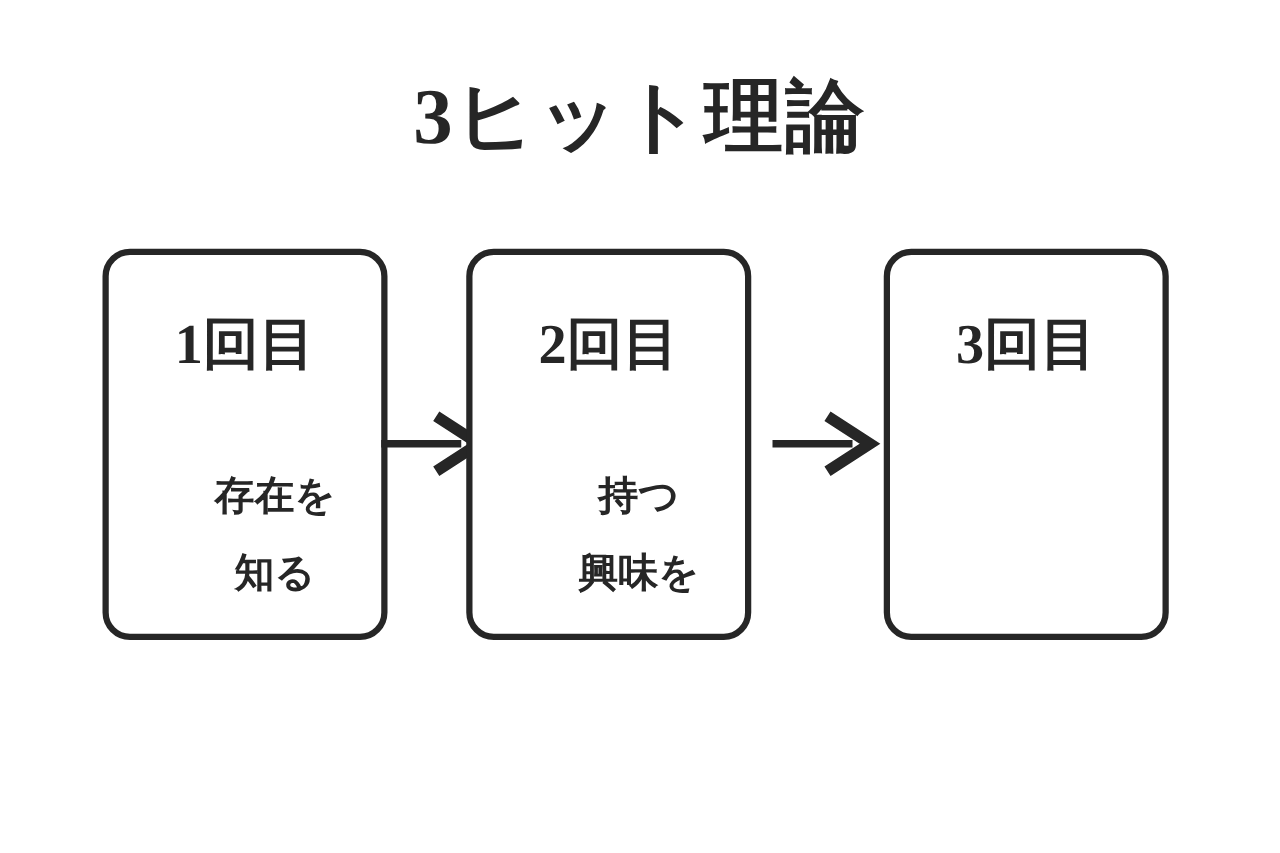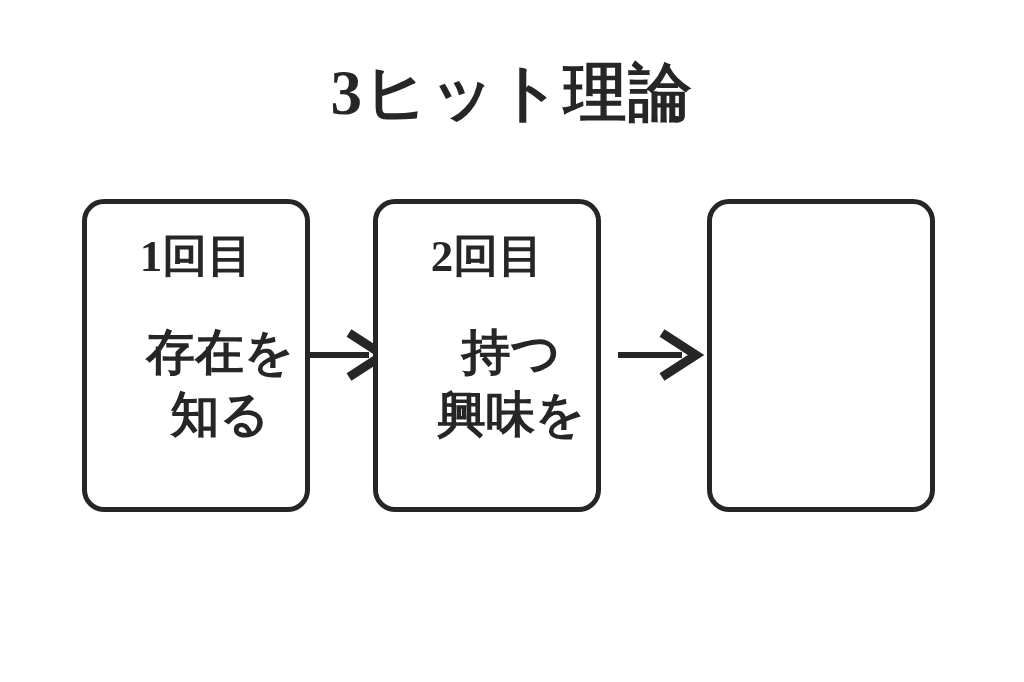--- a/index.html
+++ b/index.html
@@ -29,28 +29,28 @@
     width:228px; height:313px;
     border:5px solid var(--ink);
     border-radius:22px;
     background:var(--bg);
     text-align:center;
   }
   .step-card.pos-1 { left:82px; }
   .step-card.pos-2 { left:373px; }
   .step-card.pos-3 { left:707px; }
   .step-label {
-    margin-top:28px;
+    margin-top:47px;
     font-size:45px;
     font-weight:800;
     line-height:1.1;
   }
   .step-text {
-    margin-top:40px;
-    font-size:49px;
+    margin-top:64px;
+    font-size:32px;
     font-weight:800;
     line-height:62px;
     padding-left:48px;
   }
   .flow-arrow {
     position:absolute;
     top:326px;
     width:92px; height:58px;
   }
   .flow-arrow.pos-1 { left:303px; }
@@ -89,17 +89,18 @@
   </div>
 
   <div class="flow-arrow pos-2">
     <svg viewBox="0 0 92 58" aria-hidden="true">
       <path d="M2 29 H66" stroke-width="6"></path>
       <path d="M46 7 L80 29 L46 51" stroke-width="9" stroke-linejoin="miter"></path>
     </svg>
   </div>
 
   <div class="step-card pos-3">
+    <div class="step-label">3回目</div>
     <div class="step-text">
     </div>
   </div>
 
 </div>
 
 </body></html>

